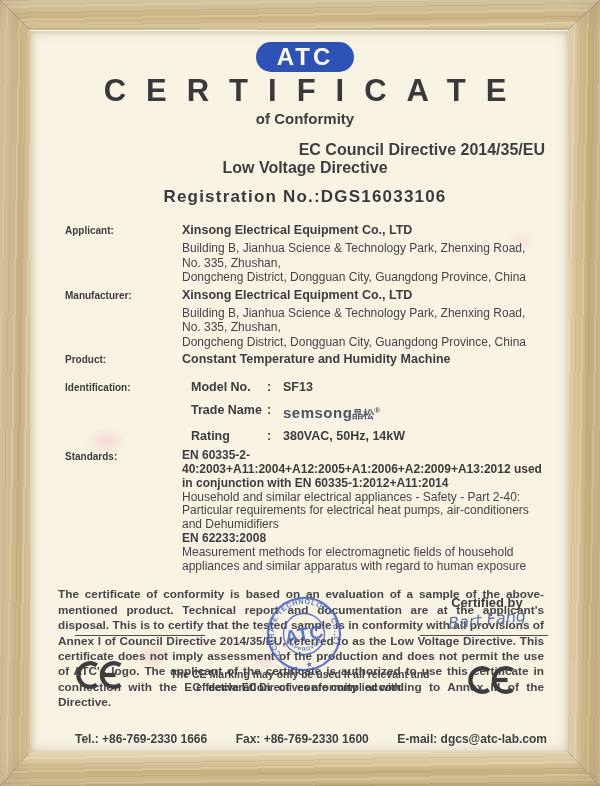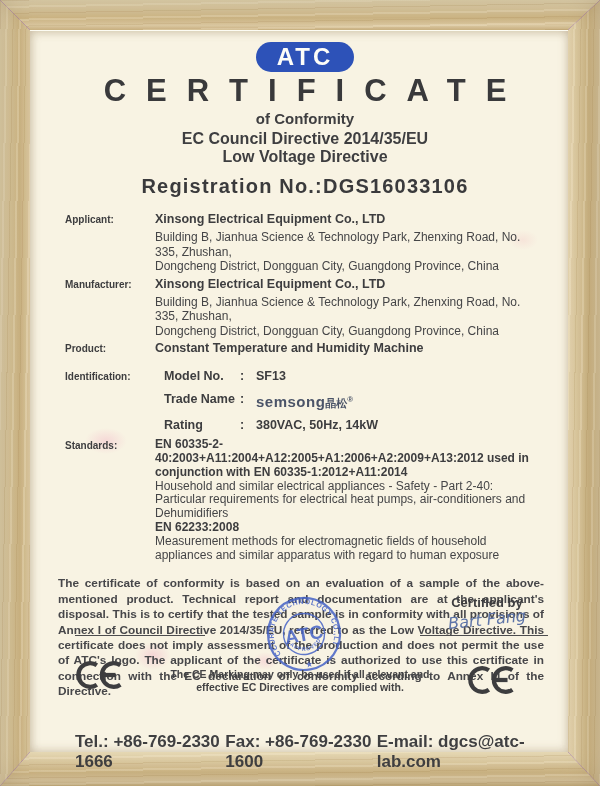--- a/index.html
+++ b/index.html
@@ -25,29 +25,29 @@
          box-shadow:inset 0 1px 0 #fffef5, inset 2px 3px 9px rgba(140,115,75,.30), inset -2px -3px 9px rgba(150,125,85,.22);}
   .content{position:relative;padding:12px 23px 0 35px;color:#454547;}
   .smudge{position:absolute;border-radius:50%;pointer-events:none;}
 
   
   .logo-pill{display:block;width:98px;height:30px;margin:0 auto;background:#2d52b8;border-radius:16px;
              color:#fdfdf8;font-weight:bold;font-size:24px;letter-spacing:3px;text-align:center;line-height:29px;}
   .cert-title{margin-top:3px;text-align:center;font-size:31px;font-weight:bold;color:#39393b;
               letter-spacing:20px;text-indent:20px;white-space:nowrap;line-height:32px;}
   .sub1{margin-top:4px;text-align:center;font-size:15px;font-weight:bold;line-height:16px;color:#3e3e40;}
-  .sub2{margin-top:3px;text-align:center;font-size:16px;font-weight:bold;line-height:18px;color:#3e3e40;}
+  .sub2{margin-top:14px;text-align:right;font-size:16px;font-weight:bold;line-height:18px;color:#3e3e40;}
   .sub3{text-align:center;font-size:16px;font-weight:bold;line-height:18px;color:#3e3e40;}
-  .reg{margin-top:10px;text-align:center;font-size:20px;font-weight:bold;letter-spacing:1.2px;color:#3a3a3c;line-height:20px;}
+  .reg{margin-top:10px;text-align:center;font-size:17px;font-weight:bold;letter-spacing:1.2px;color:#3a3a3c;line-height:20px;}
 
   
   .info{margin-top:16px;}
   .row{display:flex;align-items:flex-start;}
   .row-label{flex:none;width:90px;font-size:10px;font-weight:bold;line-height:15px;color:#3d3d3f;}
-  .row-value{flex:1;font-size:12px;line-height:14.5px;}
+  .row-value{flex:1;font-size:12px;line-height:14.5px;margin-left:27px;}
   .company{font-size:12.5px;font-weight:bold;line-height:15px;color:#3d3d3f;}
   .addr{margin-top:3px;} .gap3{margin-top:3px;} .gap13{margin-top:13px;} .gap5{margin-top:5px;}
   .subrow{display:flex;font-size:12.5px;font-weight:bold;line-height:15px;color:#3d3d3f;padding-left:9px;}
   .subrow .k{flex:none;width:76px;} .subrow .c{flex:none;width:16px;text-align:left;} .subrow .v{flex:1;}
   .m8{margin-top:8px;} .m7{margin-top:7px;}
   .brand{font-size:15px;font-weight:bold;letter-spacing:.5px;color:#4b5468;line-height:15px;}
   .brand-cn{font-size:11px;font-weight:bold;color:#4b5468;}
   .brand-reg{font-size:8px;vertical-align:super;color:#4b5468;}
   .std-b{font-size:12px;font-weight:bold;line-height:13.8px;color:#3d3d3f;}
   .std-r{font-size:12px;line-height:13.8px;color:#454547;}
@@ -63,22 +63,22 @@
   .signature{left:392px;top:580px;width:130px;text-align:center;font-family:"DejaVu Sans",sans-serif;
              font-style:italic;font-size:16px;color:#5d74a8;transform:rotate(-6deg);}
   .sig-line{left:390px;top:605px;width:128px;border-top:1.5px solid #4c4c4e;}
   .date-value{left:45px;top:591px;width:130px;text-align:center;font-size:13px;font-weight:bold;color:#3a3a3c;}
   .date-line{left:45px;top:605px;width:130px;border-top:1.5px solid #4c4c4e;}
   .date-label{left:45px;top:612px;width:130px;text-align:center;font-size:13px;font-weight:bold;color:#3d3d3f;}
   .ce{width:48px;height:34px;}
   .ce-left{left:46px;top:628px;} .ce-right{left:438px;top:633px;}
   .ce-note{left:130px;top:638px;width:280px;text-align:center;font-size:10.5px;font-weight:bold;line-height:13px;color:#434345;}
   .footer-address{left:45px;top:666px;width:472px;font-size:10.6px;font-weight:bold;line-height:13.5px;color:#3f3f41;}
-  .footer-contacts{left:45px;top:702px;width:472px;display:flex;justify-content:flex-start;
-                   font-size:17px;font-weight:bold;color:#3f3f41;}
+  .footer-contacts{left:45px;top:702px;width:472px;display:flex;justify-content:space-between;
+                   font-size:12px;font-weight:bold;color:#3f3f41;}
 </style>
 </head>
 <body>
 
 <div class="scene">
   <div class="wood wood-h wood-top"></div>
   <div class="wood wood-h wood-bottom"></div>
   <div class="wood wood-v wood-left"></div>
   <div class="wood wood-v wood-right"></div>
 

